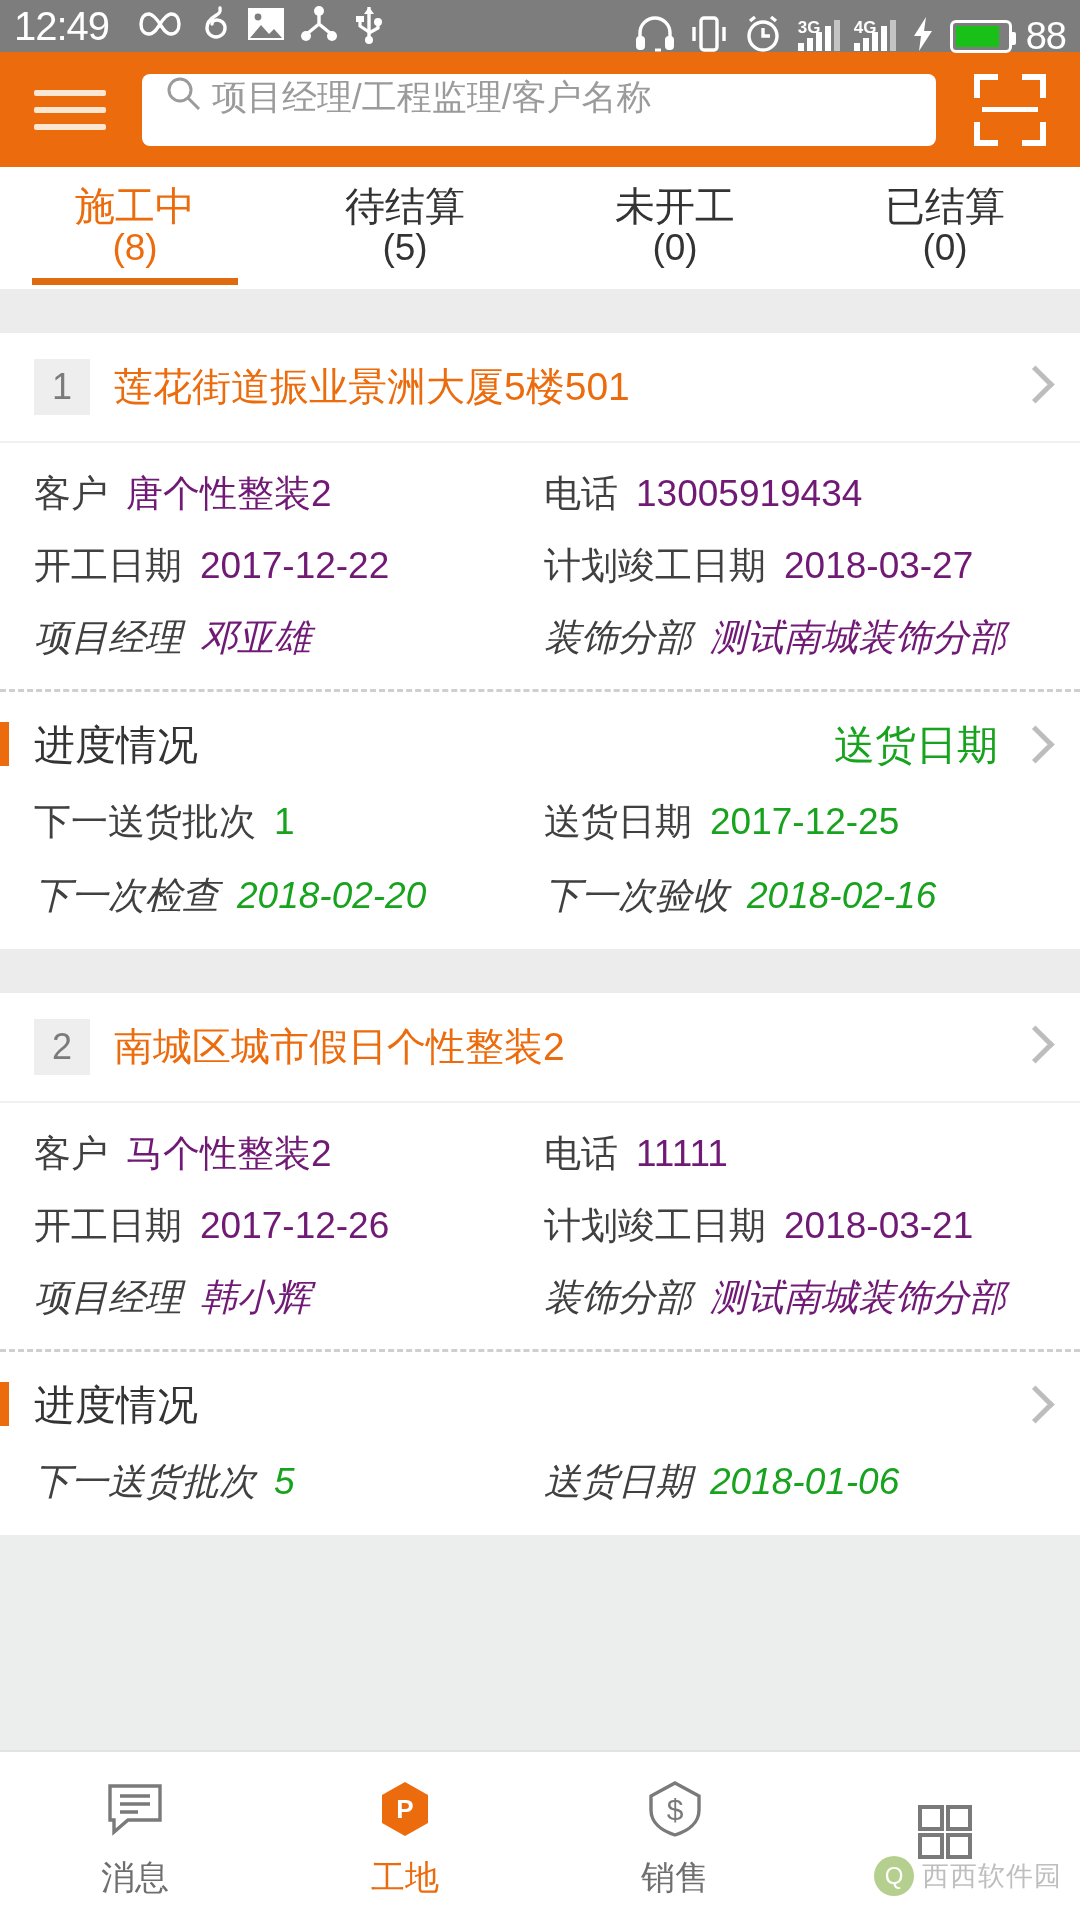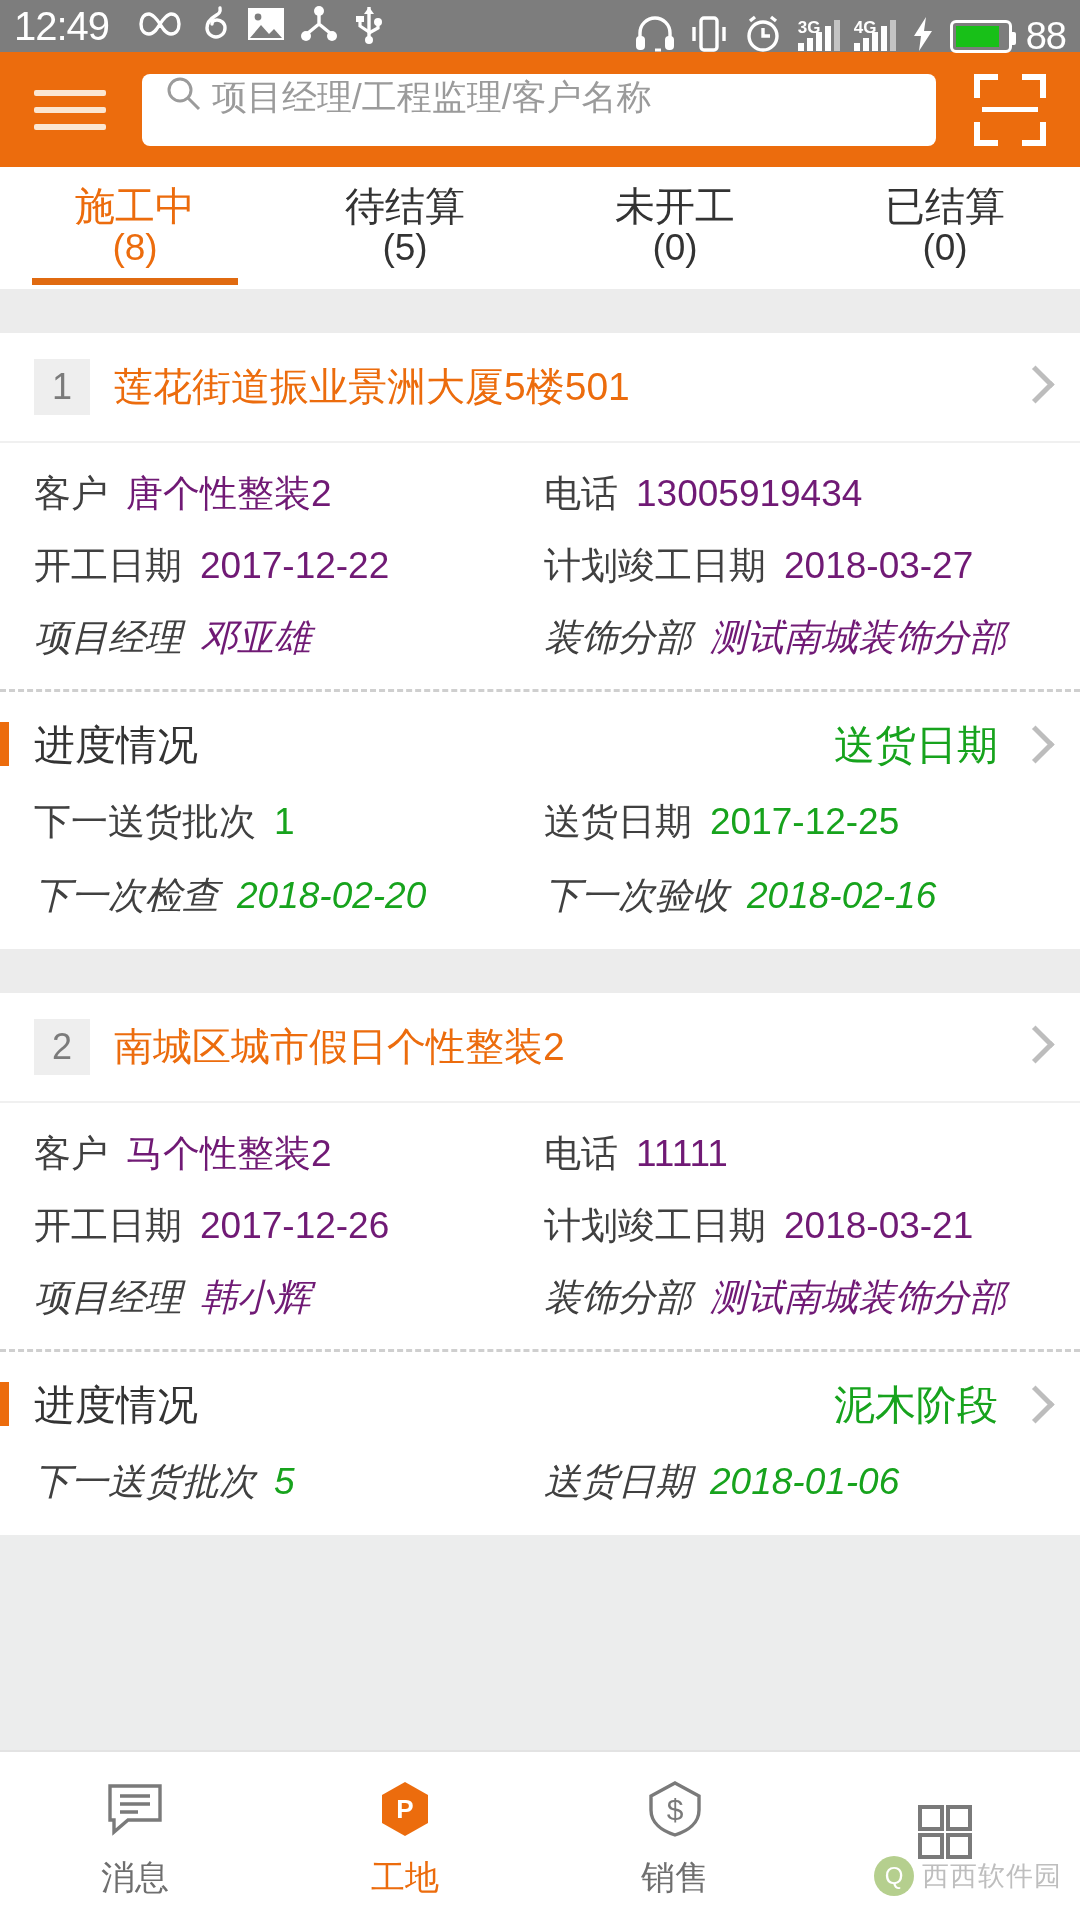--- a/index.html
+++ b/index.html
@@ -404,21 +404,20 @@
             <span class="k">装饰分部</span>
             <span class="v">测试南城装饰分部</span>
           </span>
       </div>
     </div>
 
     <div class="dash"></div>
 
     <div class="prog-head">
       <span class="ph-label">进度情况</span>
-      <span class="ph-stage">泥木阶段</span>
       <span class="chev"></span>
     </div>
 
     <div class="prog-rows">
       <div class="row">
         <span class="cellA">
             <span class="k">下一送货批次</span>
             <span class="v">5</span>
           </span>
         <span class="cellB">

